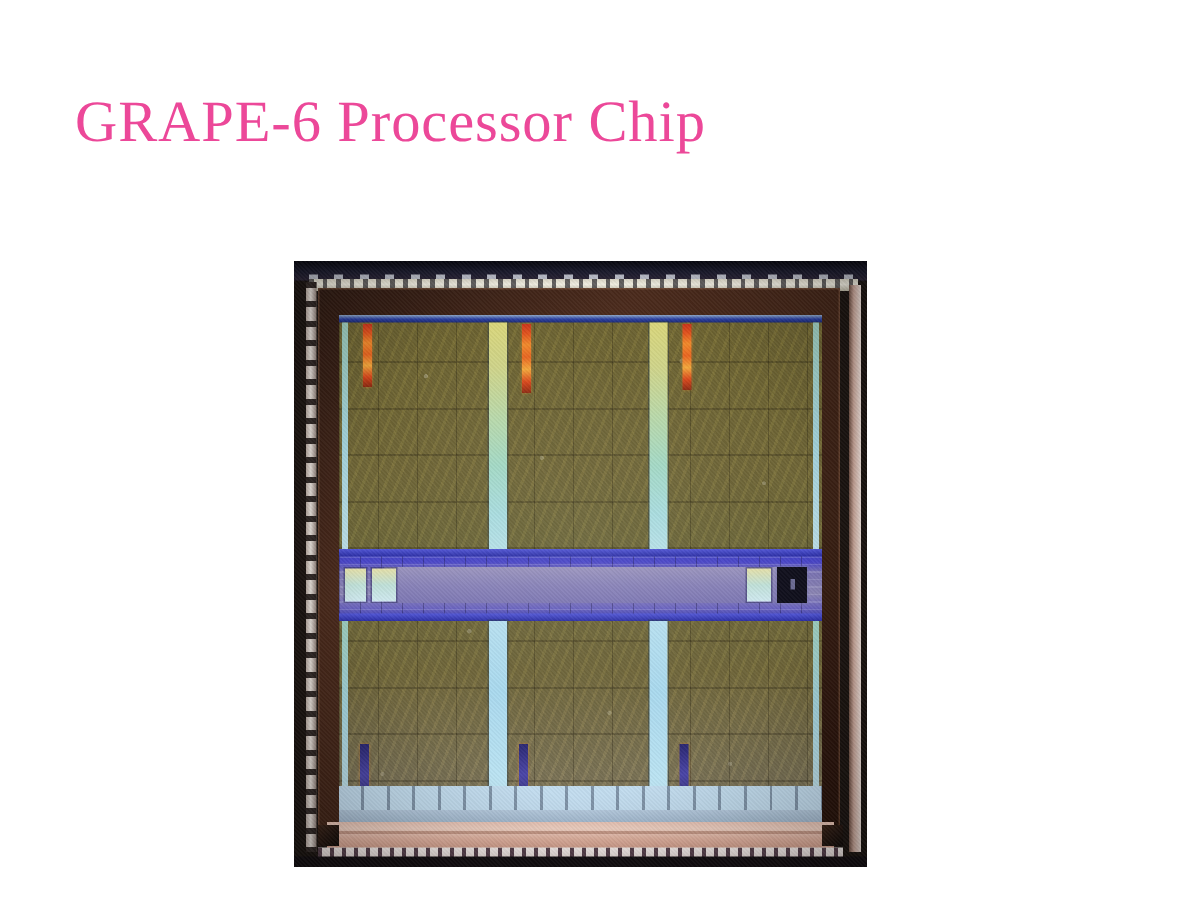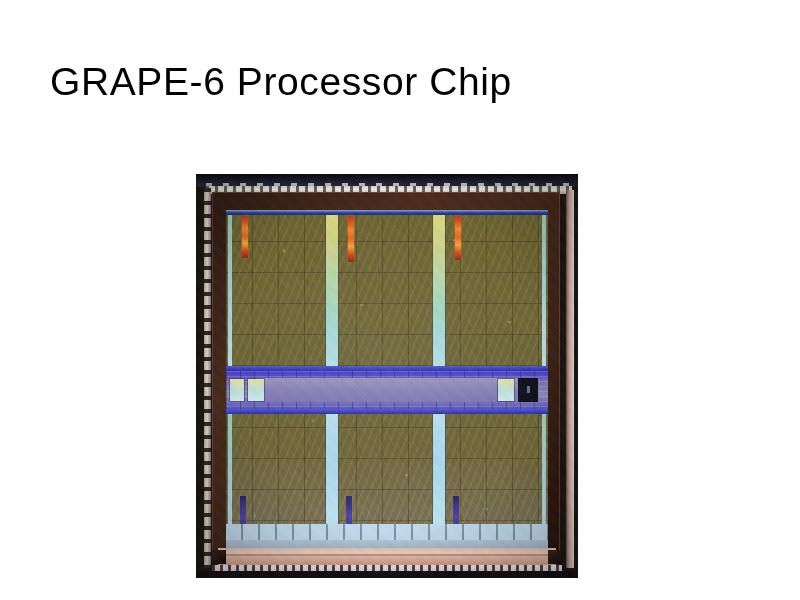--- a/index.html
+++ b/index.html
@@ -21,25 +21,25 @@
     width: 800px;
     height: 600px;
     background: #ffffff;
   }
 
   
   .slide-title {
     position: absolute;
     left: 50px;
     top: 62px;
-    font-family: Liberation Sans, sans-serif;
+    font-family: Liberation Serif, serif;
     font-size: 39px;
     font-weight: 400;
     letter-spacing: 0.6px;
-    color: #000000;
+    color: #ec4899;
     white-space: nowrap;
     line-height: 1.05;
   }
 
   
   .die-figure {
     position: absolute;
     left: 196px;
     top: 174px;
     width: 382px;

